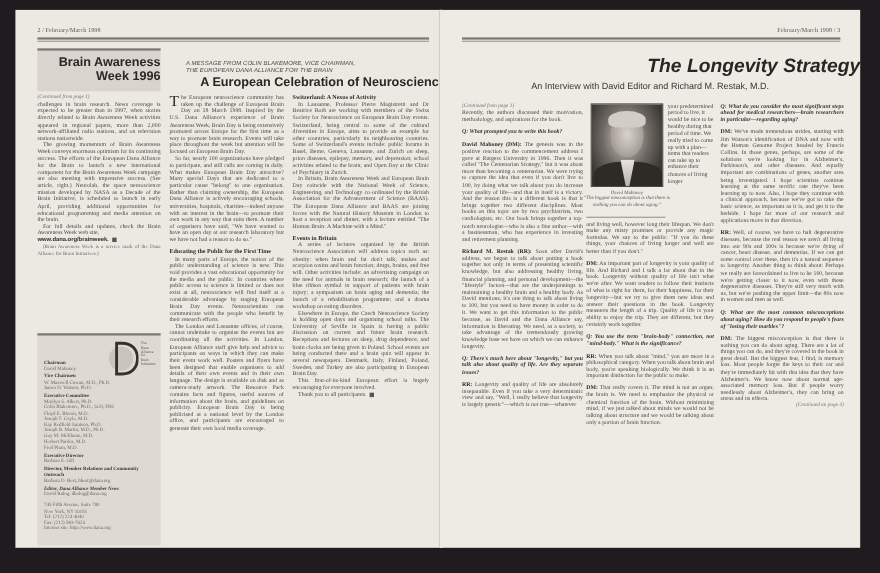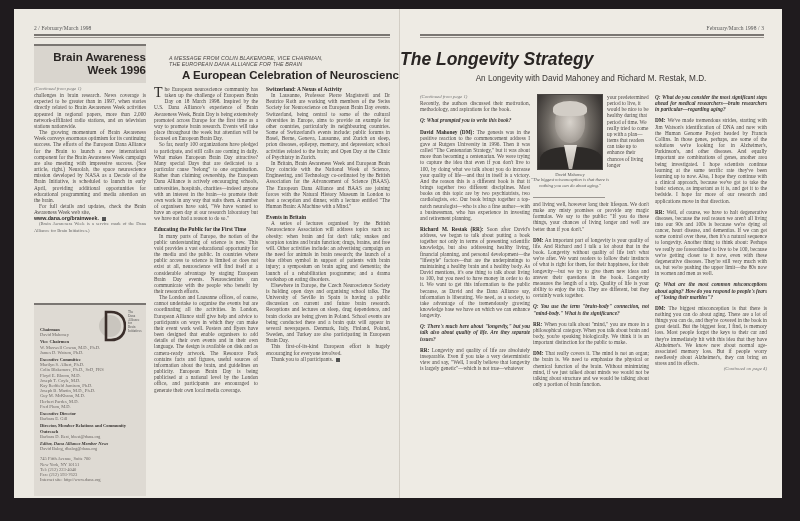--- a/index.html
+++ b/index.html
@@ -39,21 +39,21 @@
   
   .dana-box { position: absolute; left: 20px; top: 294px; width: 112px; height: 193px; background: #dedad3; border-top: 2px solid #7a7672; padding: 4px 4px; }
   .dana-logo { position: absolute; left: 64px; top: 5px; width: 28px; height: 32px; }
   .dana-logo-text { position: absolute; left: 94px; top: 6px; font-size: 3.4px; line-height: 3.8px; color: #555; width: 20px; }
   .dana-list { position: absolute; left: 6px; top: 20px; width: 104px; font-size: 4.5px; line-height: 5.2px; color: #6a6562; }
   .dana-list .role { font-weight: bold; color: #3a3634; margin-top: 2px; }
   .dana-list .role.italic { font-style: italic; }
   .dana-list .addr { margin-top: 5px; }
 
   
-  .title-main { position: absolute; left: 0; width: 382px; top: 40px; text-align: left; font-family: "Liberation Sans", sans-serif; font-style: italic; font-weight: bold; font-size: 17.5px; color: #2a2624; }
+  .title-main { position: absolute; left: 0; width: 382px; top: 40px; text-align: right; font-family: "Liberation Sans", sans-serif; font-style: italic; font-weight: bold; font-size: 17.5px; color: #2a2624; }
   .title-sub { position: absolute; left: 0; width: 382px; top: 65px; text-align: center; font-family: "Liberation Sans", sans-serif; font-size: 8.2px; color: #3a3634; }
 
   .photo { position: absolute; left: 137px; top: 85px; width: 66px; height: 76px; background: radial-gradient(ellipse at 48% 40%, #c9c4bd 0%, #a39d96 22%, #6e6963 45%, #3f3b38 75%, #2b2826 100%); border: 1px solid #4a4643; overflow: hidden; }
   .photo .face { position: absolute; left: 17px; top: 10px; width: 30px; height: 38px; border-radius: 45% 45% 50% 50%; background: radial-gradient(ellipse at 50% 45%, #d8d3cc 0%, #b8b2ab 45%, #8a847d 100%); }
   .photo .hair { position: absolute; left: 15px; top: 6px; width: 34px; height: 15px; border-radius: 50% 50% 30% 30%; background: #d2cdc6; }
   .photo .suit { position: absolute; left: 2px; top: 52px; width: 62px; height: 30px; border-radius: 40% 40% 0 0; background: #2d2a28; }
   .photo .shirt { position: absolute; left: 26px; top: 50px; width: 13px; height: 26px; background: linear-gradient(#e6e2dc, #b5afa8); clip-path: polygon(0 0,100% 0,60% 100%,40% 100%); }
   .caption { position: absolute; left: 130px; top: 163px; width: 80px; text-align: center; font-size: 4.6px; line-height: 5.4px; color: #555; }
   .caption .quote { font-style: italic; }
   .caption-rule { position: absolute; left: 133px; top: 188px; width: 72px; height: 1px; background: #9a9590; }
@@ -156,21 +156,21 @@
 </div>
 
 <div class="gutter"></div>
 
 <div class="page page-right">
   <div class="running-head" style="right:18px;">February/March 1998 / 3</div>
   <div class="rule" style="left:20px; top:25px; width:344px;"></div>
   <div class="rule-thin" style="left:20px; top:28px; width:344px;"></div>
 
   <div class="title-main">The Longevity Strategy</div>
-  <div class="title-sub">An Longevity with David Mahoney and Richard M. Restak, M.D.</div>
+  <div class="title-sub">An Interview with David Editor and Richard M. Restak, M.D.</div>
 
   <div class="col" style="left:20px; top:85px; width:110px;">
     <p class="cont">(Continued from page 1)</p>
     <p class="noindent">Recently, the authors discussed their motivation, methodology, and aspirations for the book.</p>
     <div class="gap"></div>
     <p class="q">Q: What prompted you to write this book?</p>
     <div class="gap"></div>
     <p class="noindent"><span class="speaker">David Mahoney (DM):</span><span> The genesis was in the positive reaction to the commencement address I gave at Rutgers University in 1996. Then it was called "The Centenarian Strategy," but it was about more than becoming a centenarian. We were trying to capture the idea that even if you don't live to 100, by doing what we talk about you do increase your quality of life—and that in itself is a victory. And the reason this is a different book is that it brings together two different disciplines. Most books on this topic are by two psychiatrists, two cardiologists, etc. Our book brings together a top-notch neurologist—who is also a fine author—with a businessman, who has experience in investing and retirement planning.</span></p>
     <div class="gap"></div>
     <p class="noindent"><span class="speaker">Richard M. Restak (RR):</span><span> Soon after David's address, we began to talk about putting a book together not only in terms of presenting scientific knowledge, but also addressing healthy living, financial planning, and personal development—the "lifestyle" factors—that are the underpinnings to maintaining a healthy brain and a healthy body. As David mentions, it's one thing to talk about living to 100, but you need to have money in order to do it. We want to get this information to the public because, as David and the Dana Alliance say, information is liberating. We need, as a society, to take advantage of the tremendously growing knowledge base we have on which we can enhance longevity.</span></p>

